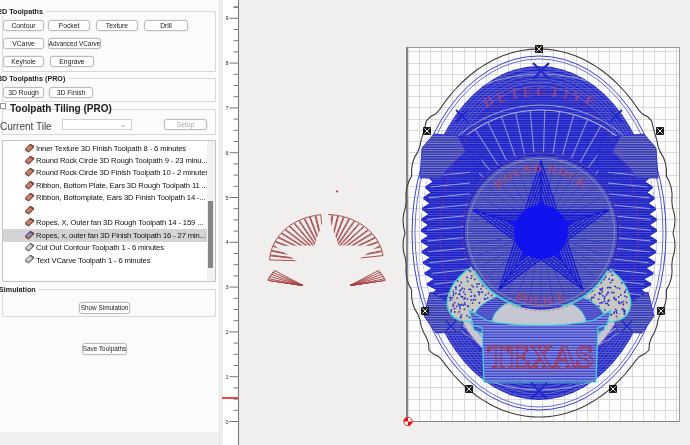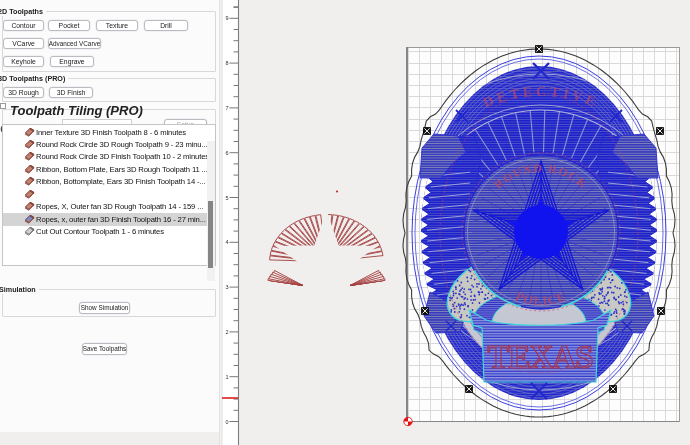--- a/index.html
+++ b/index.html
@@ -6,22 +6,22 @@
        font-family:"Liberation Sans", sans-serif; position:relative; }
 #panel { position:absolute; left:0; top:0; width:219px; height:432px;
           background:#fbfbfb; }
 #strip { position:absolute; left:219px; top:0; width:3px; height:445px; background:#f1f1f1; border-left:1px solid #e3e3e3; }
 .grp { position:absolute; border:1px solid #d8d8d8; border-radius:1px; }
 .grplbl { position:absolute; background:#fbfbfb; padding:0 3px; font-size:7.2px;
            font-weight:bold; color:#222; white-space:nowrap; }
 .btn { position:absolute; border:1px solid #b9bcc2; border-radius:3px; background:#fff;
         display:flex; align-items:center; justify-content:center; white-space:nowrap;
         box-shadow:0 0 0 0.5px #e8e8e8; }
-.lbl { position:absolute; font-size:13px; color:#222; white-space:nowrap;font-style:italic; }
-#list { position:absolute; left:2px; top:124px; width:214px; height:142px;
+.lbl { position:absolute; font-size:10px; color:#222; white-space:nowrap; }
+#list { position:absolute; left:2px; top:140px; width:214px; height:142px;
          border:1px solid #c4c4c4; background:#fff; overflow:hidden; padding-top:1px; }
 .li { position:relative; height:12.45px; font-size:7.7px; color:#111; white-space:nowrap; width:206px; overflow:hidden; }
 .li .ic { position:absolute; left:21px; top:0px; width:11px; height:11px; }
 .li .tx { position:absolute; left:33px; top:1.6px; letter-spacing:-0.15px; }
 .li.sel { background:#d4d4d4; }
 </style></head>
 <body>
 <div id="panel">
     <div class="grp" style="left:2px;top:11px;width:214px;height:61px"></div>
     <div class="grplbl" style="left:-5px;top:7px">2D Toolpaths</div>
@@ -191,20 +191,37 @@
               <path d="M6.2,0.2 L9.8,2.2 L9.8,3.4 L6.2,1.4 Z" fill="#c09a8a"></path>
             </g>
             <g stroke="#9a9a9a" stroke-width="0.55">
               <line x1="2.4" y1="5.2" x2="7.1" y2="0.9"></line>
               <line x1="3.6" y1="5.8" x2="8.3" y2="1.5"></line>
               <line x1="1.6" y1="4.7" x2="6.3" y2="0.4"></line>
             </g>
           </svg>
         </span>
         <span class="tx">Cut Out Contour Toolpath 1 - 6 minutes</span>
+      </div>
+      <div class="li ">
+        <span class="ic">
+          <svg width="11" height="9" viewBox="0 0 11 9" style="position:absolute;left:0;top:1.5px">
+            <g stroke="#555" stroke-width="0.7">
+              <path d="M1.2,6.2 L6.2,1.2 L9.8,3.2 L4.8,8.2 Z" fill="#d8d0cc"></path>
+              <path d="M1.2,4.9 L6.2,0.2 L9.8,2.2 L4.8,6.9 Z" fill="#efe9e5"></path>
+              <path d="M6.2,0.2 L9.8,2.2 L9.8,3.4 L6.2,1.4 Z" fill="#c09a8a"></path>
+            </g>
+            <g stroke="#9a9a9a" stroke-width="0.55">
+              <line x1="2.4" y1="5.2" x2="7.1" y2="0.9"></line>
+              <line x1="3.6" y1="5.8" x2="8.3" y2="1.5"></line>
+              <line x1="1.6" y1="4.7" x2="6.3" y2="0.4"></line>
+            </g>
+          </svg>
+        </span>
+        <span class="tx">Text VCarve Toolpath 1 - 6 minutes</span>
       </div>
     </div>
     <div style="position:absolute;left:206.5px;top:141px;width:8px;height:140px;background:#f1f1f1"></div>
     <div style="position:absolute;left:207.5px;top:201px;width:5px;height:67px;background:#858585"></div>
     <div class="grp" style="left:2px;top:289px;width:214px;height:28px"></div>
     <div class="grplbl" style="left:-4px;top:285px">Simulation</div>
     <div class="btn" style="left:79px;top:301.5px;width:51px;height:12px;font-size:6.4px;color:#1a1a1a">Show Simulation</div>
     <div class="btn" style="left:82px;top:342.5px;width:45px;height:12px;font-size:6.4px;color:#1a1a1a">Save Toolpaths</div>
   </div>
 <div id="strip"></div>

